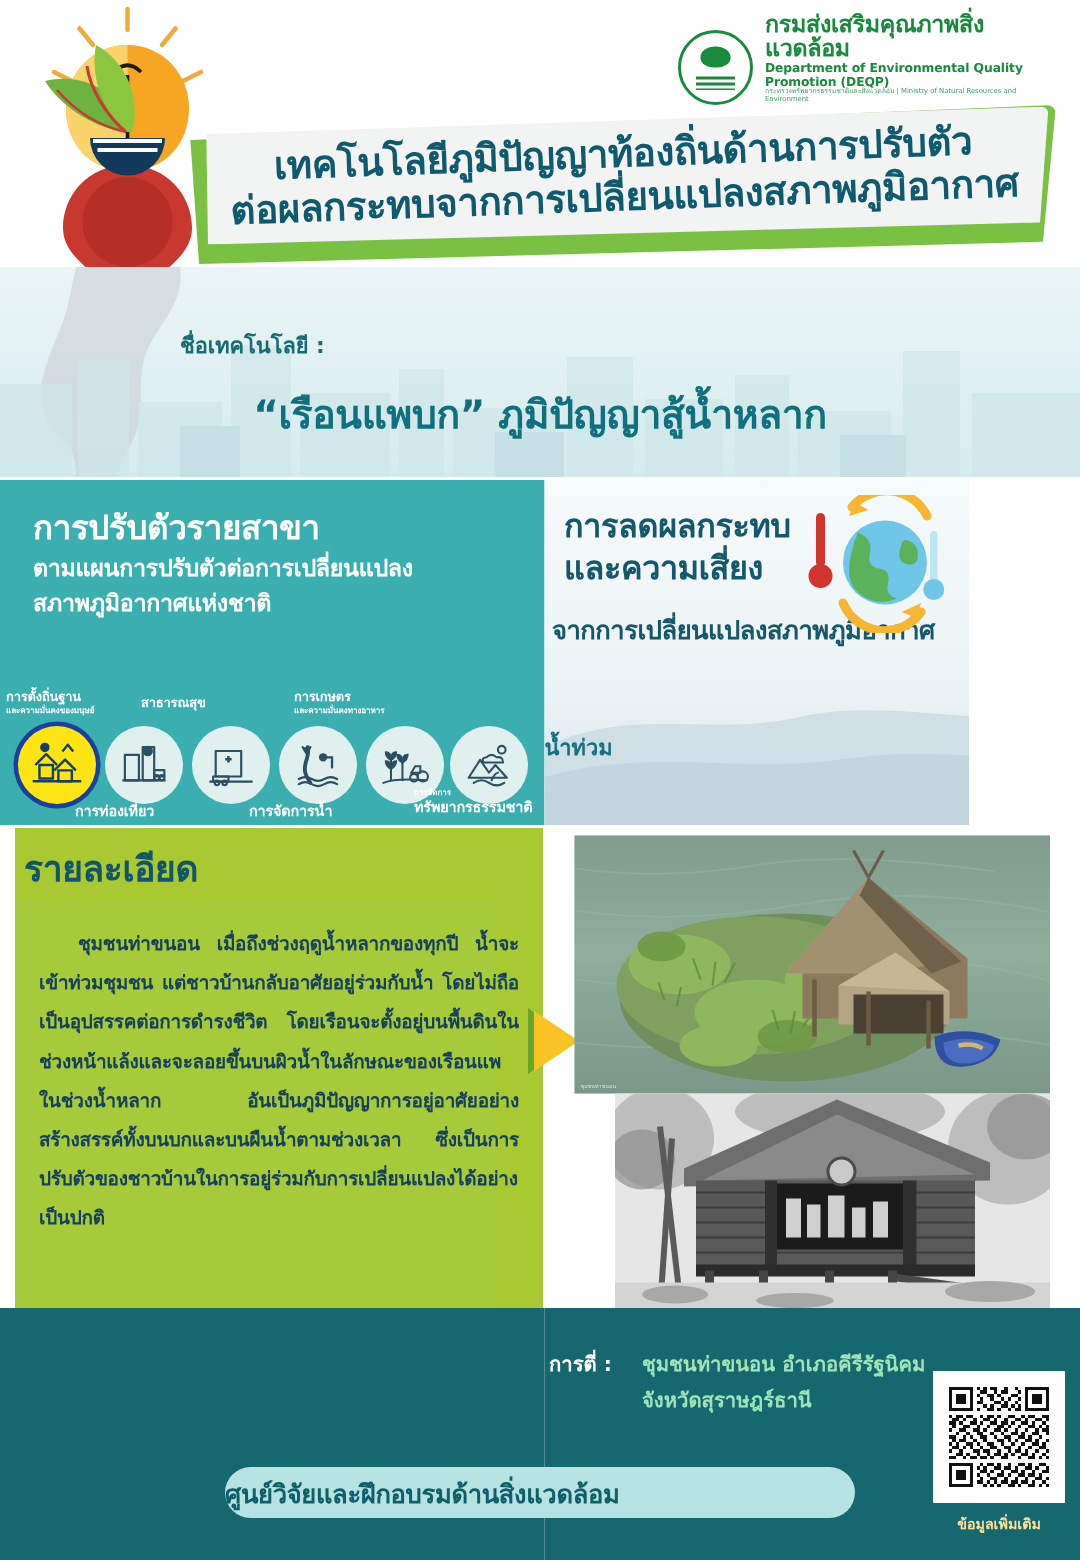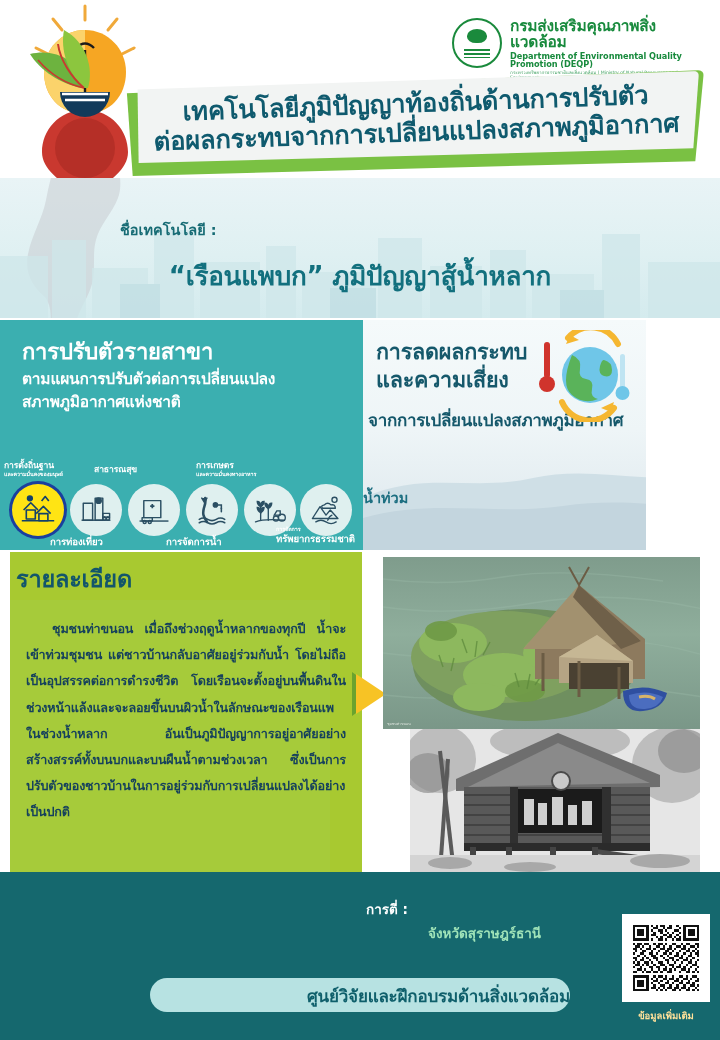--- a/index.html
+++ b/index.html
@@ -15,21 +15,21 @@
   }
 
   
   .header-zone{
     position:absolute;left:0;top:0;width:720px;height:178px;
     background:#ffffff;
   }
   .deqp-logo{
     position:absolute;left:452px;top:18px;
     width:256px;height:52px;
-    display:flex;align-items:flex-start;gap:8px;
+    display:flex;align-items:flex-end;gap:8px;
   }
   .deqp-seal{
     width:46px;height:46px;border-radius:50%;
     border:2.5px solid #1a8a3c;background:#ffffff;
     position:relative;flex:0 0 auto;
   }
   .deqp-seal::before{
     content:"";position:absolute;left:50%;top:9px;transform:translateX(-50%);
     width:20px;height:14px;border-radius:50% 50% 45% 45%;
     background:#1a8a3c;
@@ -210,21 +210,21 @@
     background:#ffffff;padding:0;box-sizing:border-box;
     display:flex;align-items:center;justify-content:center;
   }
   .qr-caption{
     position:absolute;left:622px;top:1008px;width:88px;text-align:center;
     font-size:9.5px;font-weight:bold;color:#ffe19a;
   }
   .footer-pill{
     position:absolute;left:150px;top:978px;width:420px;height:34px;
     border-radius:17px;background:#b7e2e2;
-    display:flex;align-items:center;justify-content:flex-end;
+    display:flex;align-items:center;justify-content:flex-start;
   }
   .footer-pill span{
     font-size:17px;font-weight:bold;color:#0f5f6b;letter-spacing:-.2px;
   }
 </style>
 </head>
 <body>
 
 <div id="poster">
 
@@ -586,20 +586,21 @@
           <ellipse cx="120" cy="138" rx="26" ry="5"></ellipse>
         <ellipse cx="250" cy="132" rx="30" ry="7"></ellipse>
       </g>
     </svg>
   </div>
 
   <div class="loc-left"></div>
   <div class="loc-zone"></div>
 
   <div class="loc-label">การตี่ :</div>
+  <div class="loc-v1">ชุมชนท่าขนอน อำเภอคีรีรัฐนิคม</div>
   <div class="loc-v2">จังหวัดสุราษฎร์ธานี</div>
 
   <div class="qr-box">
     <svg viewBox="0 0 33 33" width="76" height="76" shape-rendering="crispEdges">
       <rect width="33" height="33" fill="#ffffff"></rect>
       <g fill="#111111">
         <path d="M2 2h7v7h-7z"></path>
           <path d="M3 3h5v5h-5z" fill="#fff"></path>
           <path d="M4 4h3v3h-3z"></path>
         <path d="M24 2h7v7h-7z"></path>

